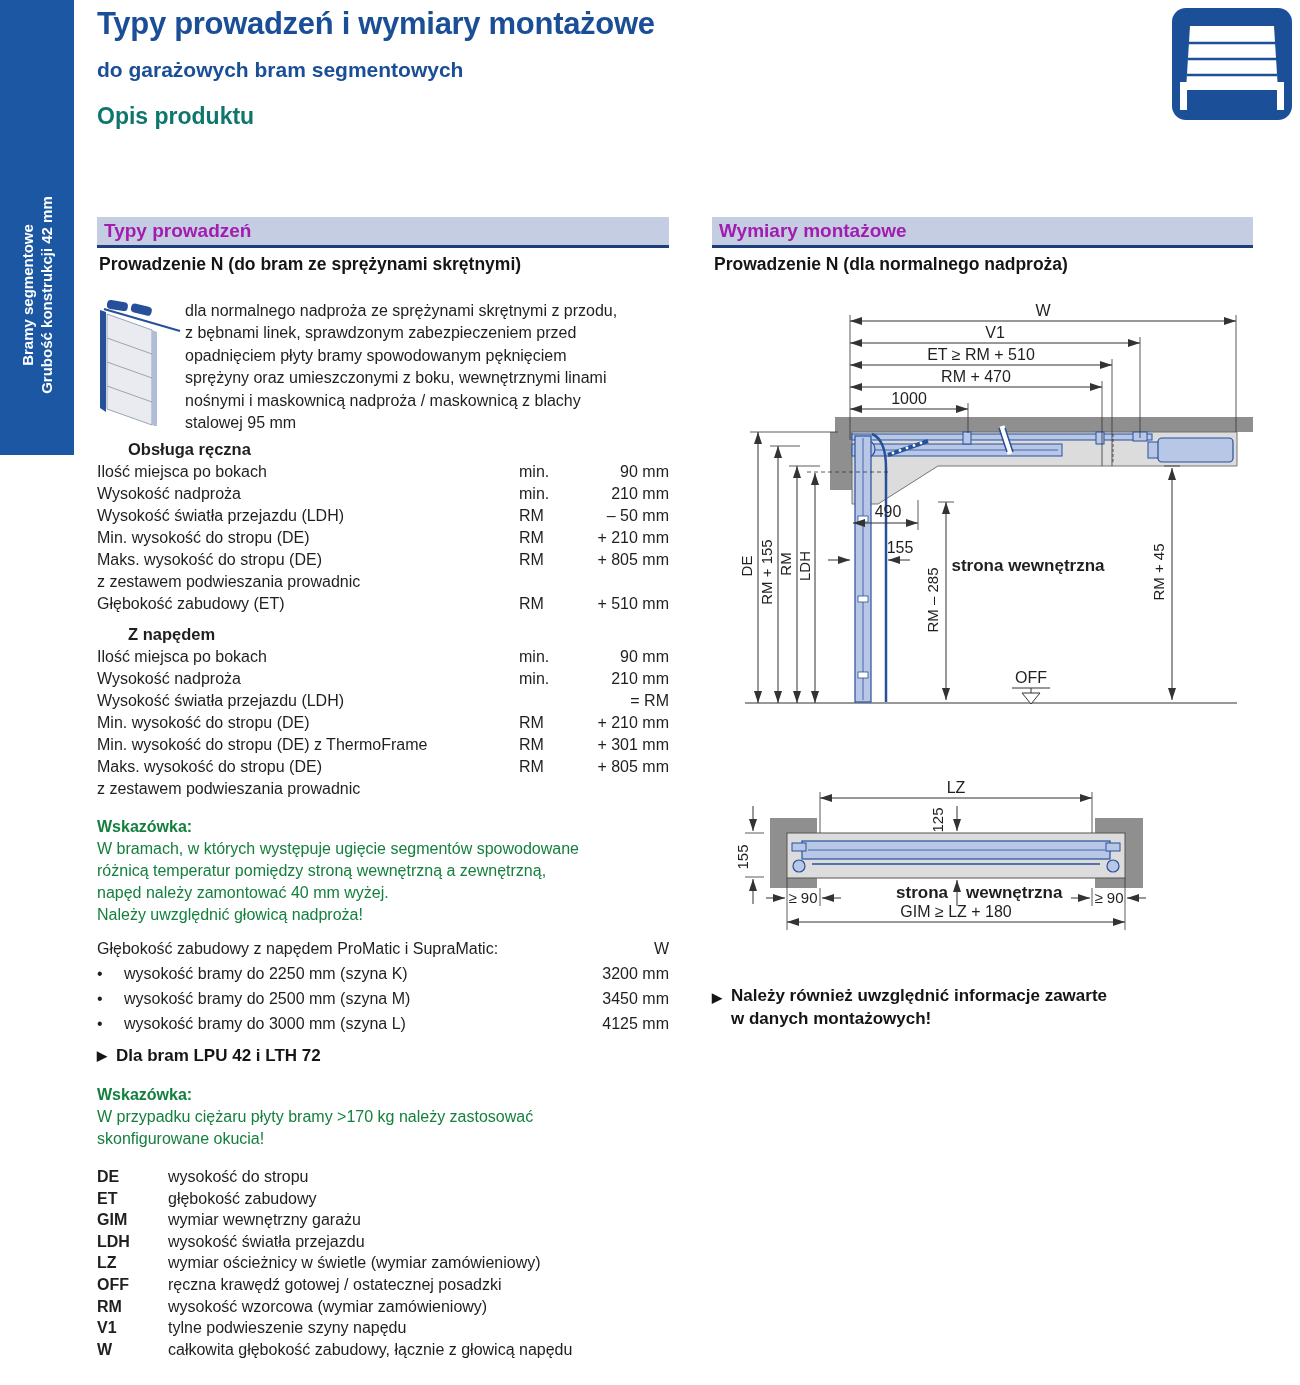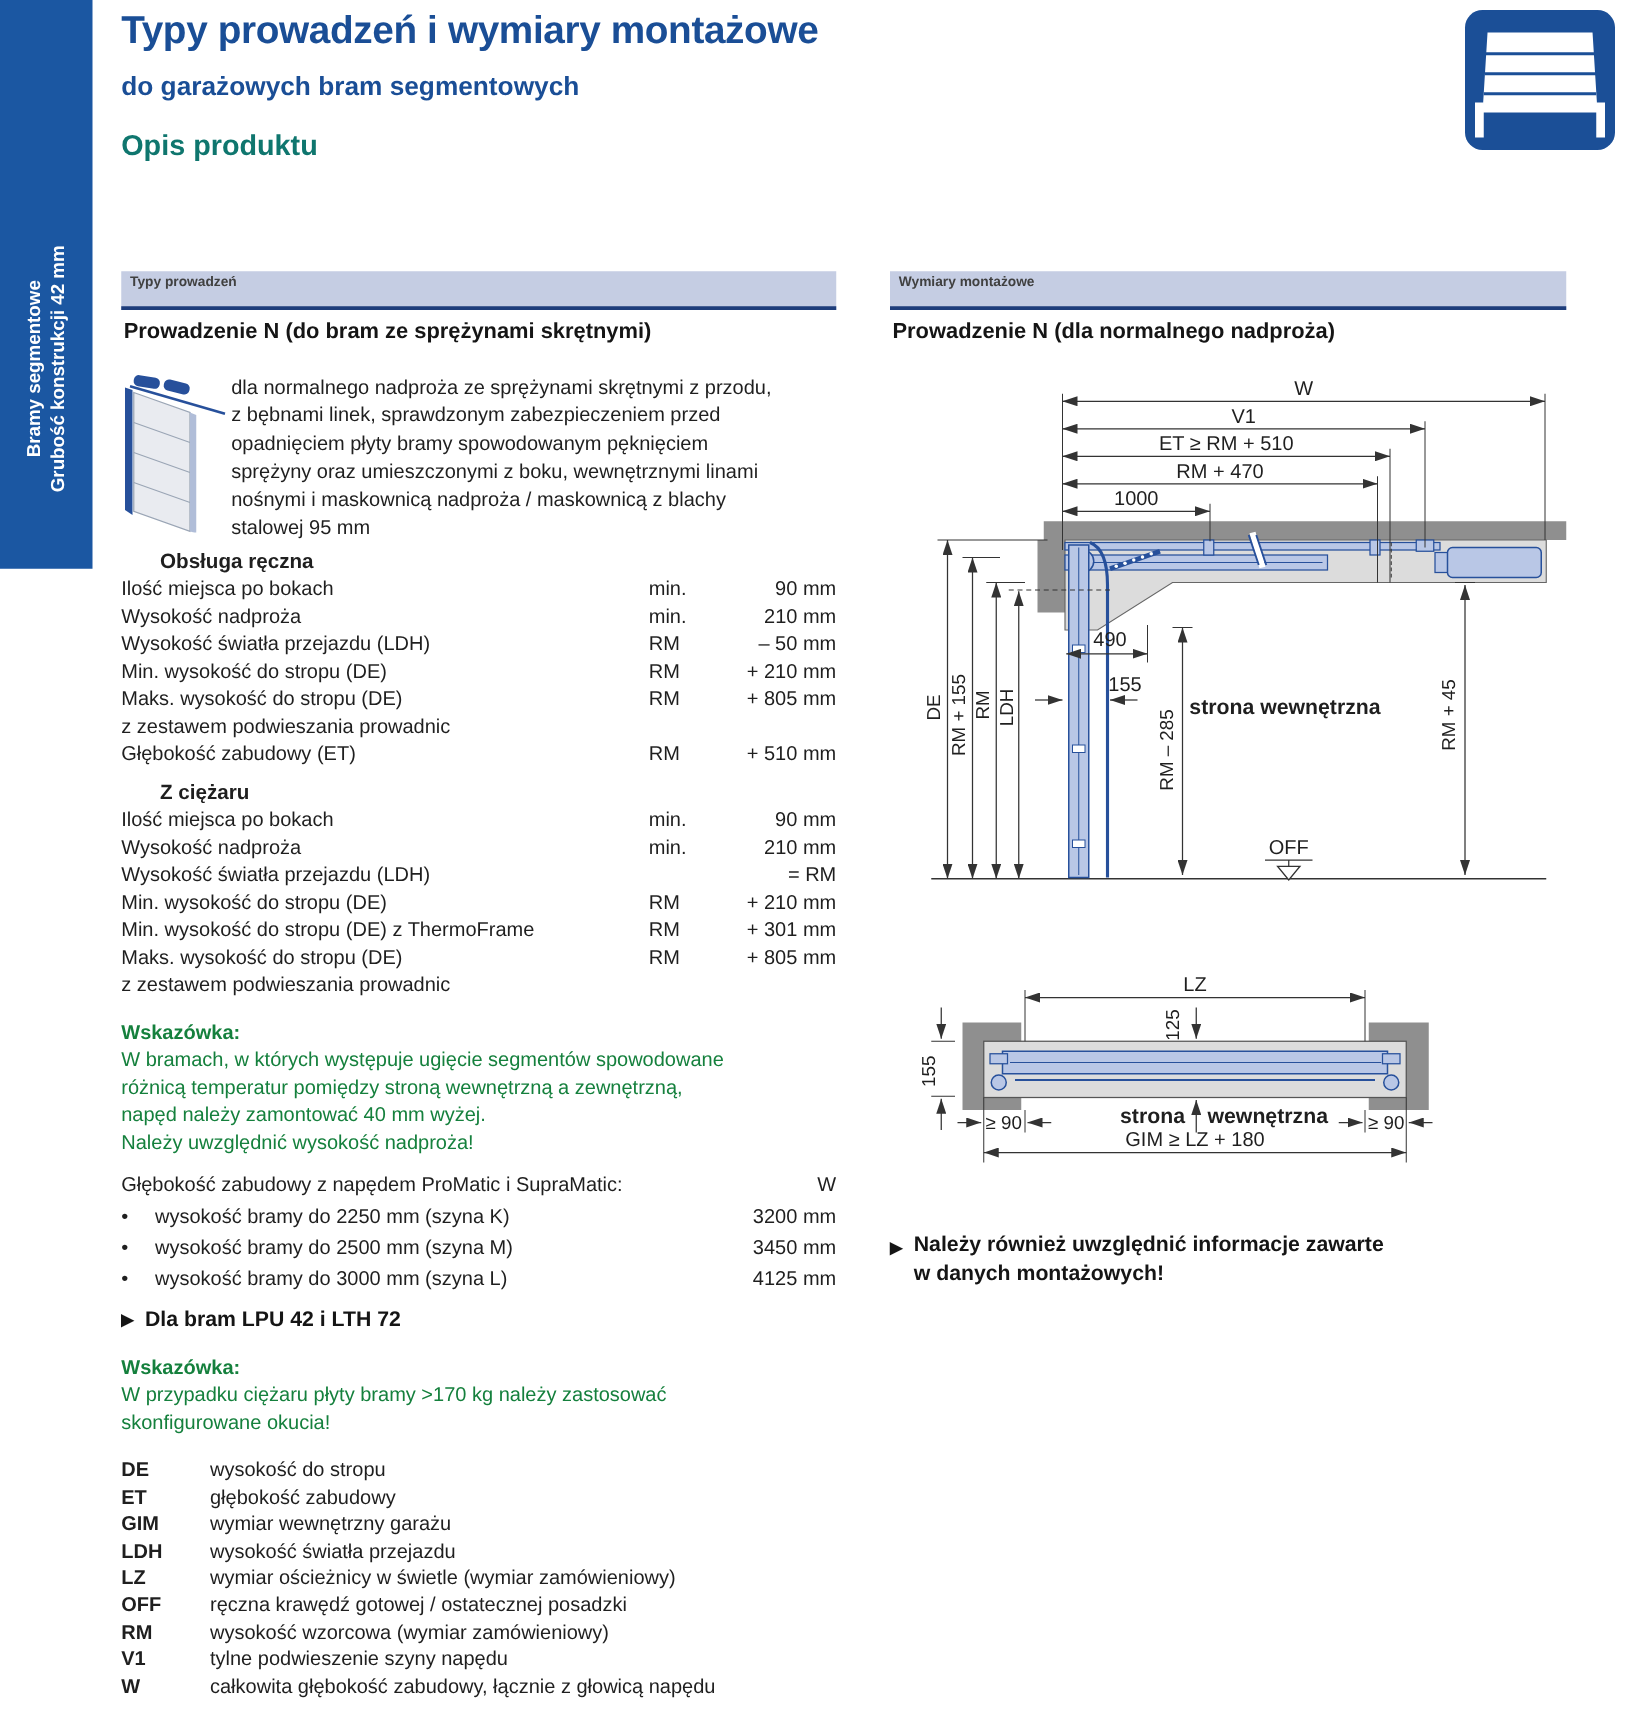--- a/index.html
+++ b/index.html
@@ -14,21 +14,21 @@
     display:flex; flex-direction:column; justify-content:center; align-items:center;
     padding-right:140px; box-sizing:border-box;
     color:#fff; font-weight:bold; font-size:15px; line-height:19px; white-space:nowrap; }
 
   
   .h1 { left:97px; top:6px; font-size:31px; font-weight:bold; color:#1a4e96; letter-spacing:-0.3px; }
   .h2 { left:97px; top:58px; font-size:21px; font-weight:bold; color:#1a4e96; }
   .opis { left:97px; top:103px; font-size:23px; font-weight:bold; color:#0f766e; }
 
   .secbar { height:25px; background:#c5cde3; border-bottom:3px solid #1e3d7b;
-    font-size:11px; font-weight:bold; color:#404040; padding-top:3px; padding-left:7px;
+    font-size:19px; font-weight:bold; color:#a21caf; padding-top:3px; padding-left:7px;
     box-sizing:content-box; }
   .h3 { font-size:17.5px; font-weight:bold; color:#151515; }
 
   .introtext { font-size:16px; line-height:22.4px; }
 
   .tbl { width:572px; font-size:16px; }
   .tbl-title { font-weight:bold; font-size:16.5px; line-height:23px;margin-left:31px; }
   .trow { display:flex; line-height:22px; }
   .c-label { flex:1; }
   .c-qual { width:50px; }
@@ -145,21 +145,21 @@
       <span class="c-val"></span>
     </div>
     <div class="trow">
       <span class="c-label">Głębokość zabudowy (ET)</span>
       <span class="c-qual">RM</span>
       <span class="c-val">+ 510 mm</span>
     </div>
   </div>
 
   <div class="abs tbl" style="left:97px; top:623px">
-    <div class="tbl-title">Z ciężaru</div>
+    <div class="tbl-title">Z napędem</div>
     <div class="trow">
       <span class="c-label">Ilość miejsca po bokach</span>
       <span class="c-qual">min.</span>
       <span class="c-val">90 mm</span>
     </div>
     <div class="trow">
       <span class="c-label">Wysokość nadproża</span>
       <span class="c-qual">min.</span>
       <span class="c-val">210 mm</span>
     </div>
@@ -188,21 +188,21 @@
       <span class="c-qual"></span>
       <span class="c-val"></span>
     </div>
   </div>
 
   <div class="abs note" style="left:97px; top:816px; width:572px">
     <div class="ttl">Wskazówka:</div>
     <div>W bramach, w których występuje ugięcie segmentów spowodowane</div>
     <div>różnicą temperatur pomiędzy stroną wewnętrzną a zewnętrzną,</div>
     <div>napęd należy zamontować 40 mm wyżej.</div>
-    <div>Należy uwzględnić wysokość nadproża!</div>
+    <div>Należy uwzględnić głowicą nadproża!</div>
   </div>
 
   <div class="abs depth" style="left:97px; top:936px">
     <div class="drow">
       <span class="lbl">Głębokość zabudowy z napędem ProMatic i SupraMatic:</span>
       <span class="val">W</span>
     </div>
     <div class="drow">
       <span class="bull">•</span>
       <span class="lbl">wysokość bramy do 2250 mm (szyna K)</span>

